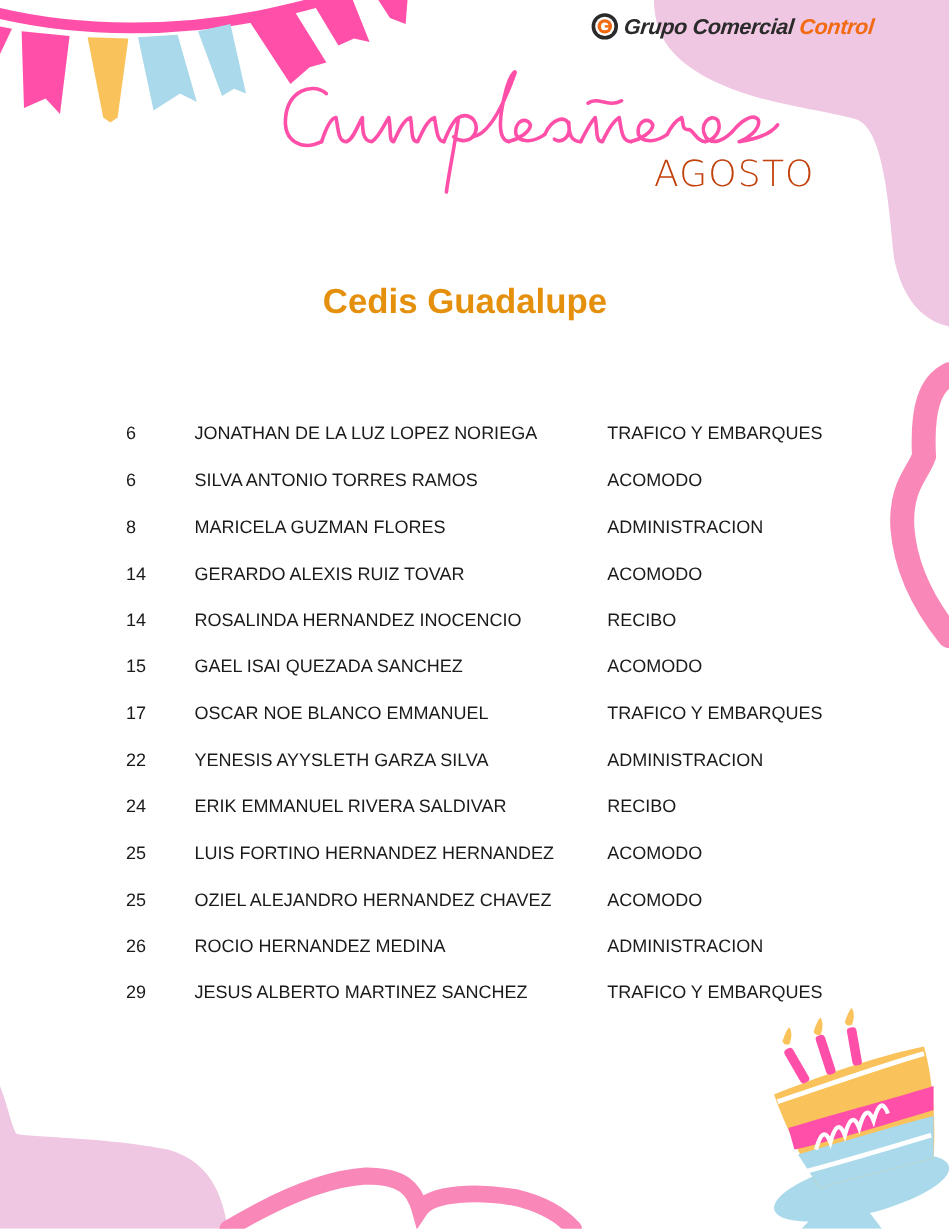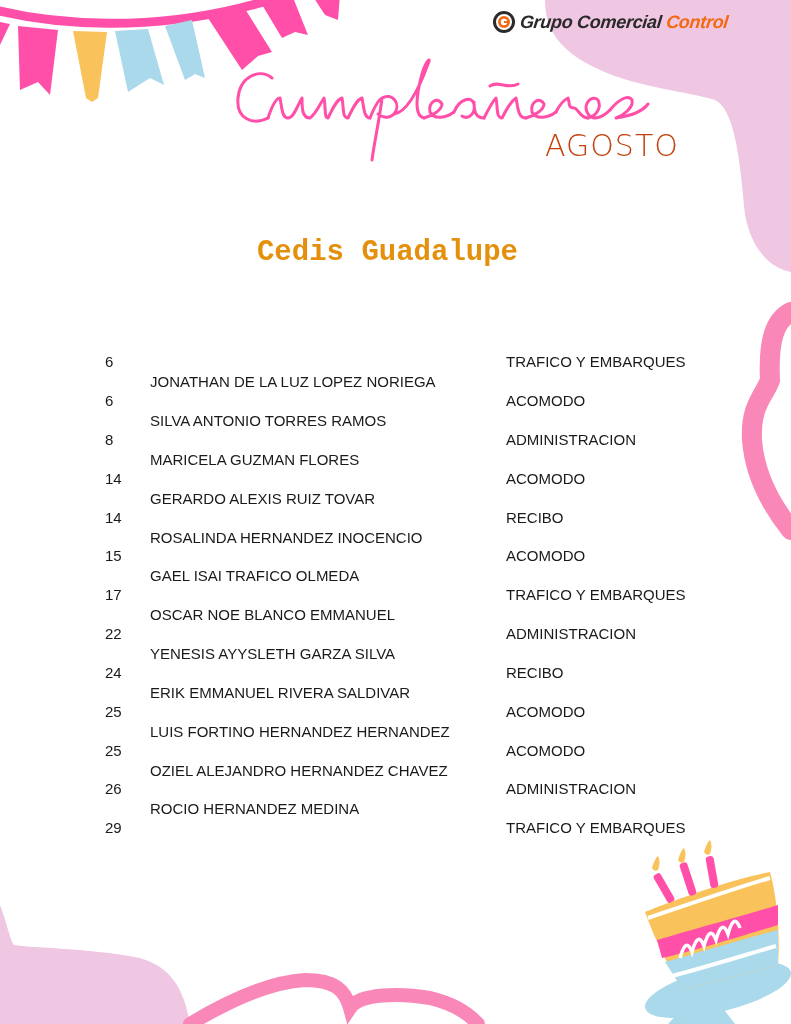--- a/index.html
+++ b/index.html
@@ -4,26 +4,26 @@
 <style>
   html, body { margin: 0; padding: 0; }
   body { width: 791px; height: 1024px; position: relative; overflow: hidden; background: #ffffff; font-family: "Liberation Sans", sans-serif; }
   .deco { position: absolute; left: 0; top: 0; width: 791px; height: 1024px; pointer-events: none; }
   .logo { position: absolute; left: 492px; top: 10px; display: flex; align-items: center; gap: 4px; }
   .logo-mark { width: 24px; height: 24px; }
   .logo-text { font-family: "Liberation Sans", sans-serif; font-weight: bold; font-style: italic; font-size: 18px; letter-spacing: -0.3px; color: #2a2a2a; transform: skewX(-6deg); }
   .logo-text .accent { color: #f26a12; }
   .title-script { position: absolute; left: 232px; top: 56px; width: 480px; height: 110px; }
   .title-month { position: absolute; left: 545px; top: 128px; font-family: "DejaVu Sans", sans-serif; font-weight: 200; font-size: 30px; letter-spacing: 1px; color: #c2410c; }
-  .section-title { position: absolute; left: 0; width: 775px; top: 236px; text-align: center; font-family: Liberation Mono, monospace; font-weight: bold; font-size: 29px; color: #e5900d; }
+  .section-title { position: absolute; left: 0; width: 775px; top: 236px; text-align: center; font-family: Liberation Sans, sans-serif; font-weight: bold; font-size: 29px; color: #e5900d; }
   .rows { position: absolute; left: 0; top: 343px; width: 791px; }
   .row { position: absolute; left: 0; height: 38px; width: 791px; font-size: 15px; color: #1a1a1a; }
   .row span { position: absolute; top: 10px; white-space: nowrap; }
   .c-day { left: 105px; }
-  .c-name { left: 150px; margin-top: 20px; }
+  .c-name { left: 162px; }
   .c-dept { left: 506px; }
 </style>
 </head>
 <body>
 
 <svg class="deco" viewBox="0 0 791 1024" xmlns="http://www.w3.org/2000/svg">
 
   <path d="M545,0 L791,0 L791,272 C770,268 752,250 745,215 C740,160 735,110 715,100 C690,92 640,88 600,70 C560,52 545,30 545,0 Z" fill="#efc7e2"></path>
 
   <path d="M791,312 C775,320 768,340 770,380 C765,395 750,405 752,440 C755,480 775,510 791,530" fill="none" stroke="#f987b8" stroke-width="20" stroke-linecap="round"></path>
@@ -112,21 +112,21 @@
       <span class="c-name">GERARDO ALEXIS RUIZ TOVAR</span>
       <span class="c-dept">ACOMODO</span>
     </div>
   <div class="row" style="top:156px">
       <span class="c-day">14</span>
       <span class="c-name">ROSALINDA HERNANDEZ INOCENCIO</span>
       <span class="c-dept">RECIBO</span>
     </div>
   <div class="row" style="top:194px">
       <span class="c-day">15</span>
-      <span class="c-name">GAEL ISAI TRAFICO OLMEDA</span>
+      <span class="c-name">GAEL ISAI QUEZADA SANCHEZ</span>
       <span class="c-dept">ACOMODO</span>
     </div>
   <div class="row" style="top:233px">
       <span class="c-day">17</span>
       <span class="c-name">OSCAR NOE BLANCO EMMANUEL</span>
       <span class="c-dept">TRAFICO Y EMBARQUES</span>
     </div>
   <div class="row" style="top:272px">
       <span class="c-day">22</span>
       <span class="c-name">YENESIS AYYSLETH GARZA SILVA</span>
@@ -147,15 +147,16 @@
       <span class="c-name">OZIEL ALEJANDRO HERNANDEZ CHAVEZ</span>
       <span class="c-dept">ACOMODO</span>
     </div>
   <div class="row" style="top:427px">
       <span class="c-day">26</span>
       <span class="c-name">ROCIO HERNANDEZ MEDINA</span>
       <span class="c-dept">ADMINISTRACION</span>
     </div>
   <div class="row" style="top:466px">
       <span class="c-day">29</span>
+      <span class="c-name">JESUS ALBERTO MARTINEZ SANCHEZ</span>
       <span class="c-dept">TRAFICO Y EMBARQUES</span>
     </div>
 </div>
 
 </body></html>

